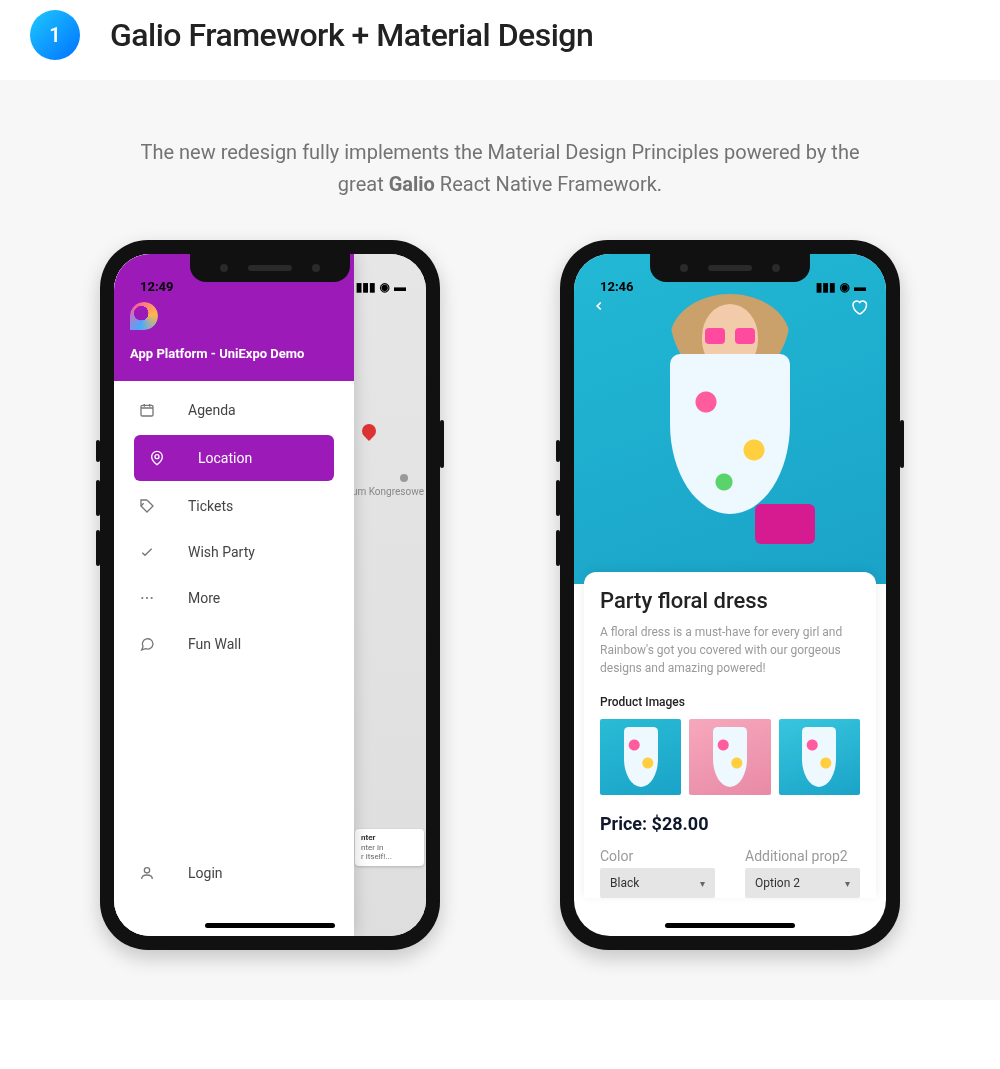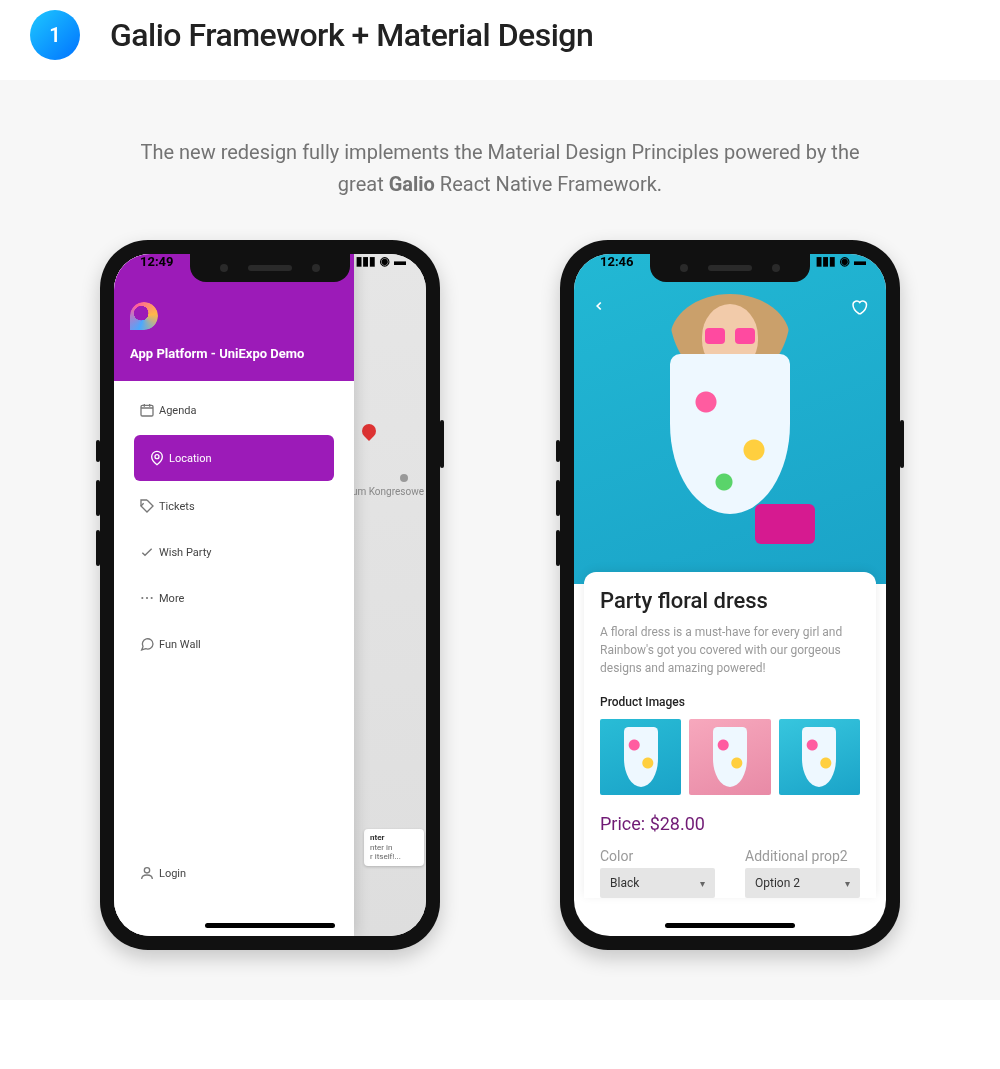--- a/index.html
+++ b/index.html
@@ -84,39 +84,39 @@
     z-index: 50;
     display:flex; align-items:center; justify-content:center; gap:20px;
   }
   .notch span { width:8px; height:8px; border-radius:50%; background:#2a2a2a; }
   .notch span.speaker { width:44px; height:6px; border-radius:3px; }
   .home-indicator {
     position:absolute; bottom:8px; left:50%; transform:translateX(-50%);
     width:130px; height:5px; background:#000; border-radius:3px; z-index:40;
   }
   .status-bar {
-    display:flex; justify-content:space-between; align-items:flex-start;
+    display:flex; justify-content:space-between; align-items:flex-end;
     height:40px; padding:0 20px 0 26px; font-size:13px; font-weight:700;
   }
   .status-icons { display:flex; gap:4px; align-items:center; }
   .status-icons .sig, .status-icons .wifi, .status-icons .batt { font-size:12px; }
 
   
   .p1-bg {
     position:absolute; inset:0;
     background: linear-gradient(#e6e6e6,#dedede);
   }
   .p1-map-pin {
     position:absolute; right:50px; top:170px; width:14px; height:14px;
     background:#d33; border-radius:50% 50% 50% 0; transform:rotate(-45deg);
   }
   .p1-map-dot { position:absolute; right:18px; top:220px; width:8px;height:8px;border-radius:50%;background:#999;}
   .p1-map-label { position:absolute; right:2px; top:232px; font-size:10px; color:#888;}
   .p1-map-card {
-    position:absolute; right:2px; bottom:70px; width:60px; background:#fff;
+    position:absolute; right:2px; bottom:70px; width:69px; background:#fff;
     border-radius:4px; padding:4px 6px; box-shadow:0 1px 3px rgba(0,0,0,.2);
     font-size:8px; color:#666; line-height:1.2;
   }
   .drawer {
     position:absolute; left:0; top:0; bottom:0; width:240px;
     background:#fff; z-index:10;
     box-shadow: 2px 0 14px rgba(0,0,0,.15);
   }
   .drawer-header {
     background:#9c1bb8;
@@ -127,23 +127,23 @@
   .brand-logo {
     width:28px; height:28px; margin-bottom:16px;
     background: conic-gradient(from 200deg,#4aa8ff,#ff5ca0,#ffb74a,#4aa8ff);
     border-radius:50% 50% 50% 0;
     mask: radial-gradient(circle at 40% 40%, transparent 30%, #000 31%);
     -webkit-mask: radial-gradient(circle at 40% 40%, transparent 30%, #000 31%);
   }
   .drawer-title { font-size:13px; font-weight:700; }
   .menu { padding:6px 10px; }
   .menu-item {
-    display:flex; align-items:center; gap:3px;
+    display:flex; align-items:center; gap:32px;
     height:46px; padding:0 14px; border-radius:6px;
-    color:#444; font-size:11px; cursor:pointer;
+    color:#444; font-size:14px; cursor:pointer;
   }
   .menu-item .mi-icon { width:18px; display:flex; justify-content:center; color:#777; }
   .menu-item.active { background:#9c1bb8; color:#fff; margin:2px 10px;}
   .menu-item.active .mi-icon { color:#fff; }
   .drawer-footer {
     position:absolute; bottom:40px; left:10px; right:10px;
   }
 
   
   .hero {
@@ -212,21 +212,21 @@
   .thumb.t3 { background:linear-gradient(160deg,#37c6de,#1aa3c8);}
   .thumb::after{
     content:''; position:absolute; left:50%; top:8px; transform:translateX(-50%);
     width:34px; height:60px;
     background:
       radial-gradient(circle at 30% 30%,#ff5ca0 0 5px,transparent 6px),
       radial-gradient(circle at 70% 60%,#ffcf3f 0 5px,transparent 6px),
       #eef8ff;
     border-radius:8px 8px 30px 30px/8px 8px 50px 50px;
   }
-  .price-row { font-size:18px; color:#701a75; font-weight:400; margin-bottom:14px;}
+  .price-row { font-size:18px; color:#0f172a; font-weight:700; margin-bottom:14px;}
   .opts { display:flex; gap:30px;}
   .opt { flex:1;}
   .opt-label { font-size:14px; color:#9a9a9a; margin-bottom:4px;}
   .select {
     display:flex; justify-content:space-between; align-items:center;
     background:#e5e5e5; height:30px; padding:0 10px; font-size:12px; color:#333;
     cursor:pointer; border-radius:2px;
   }
   .select .chev { font-size:10px; color:#666;}
 </style>

